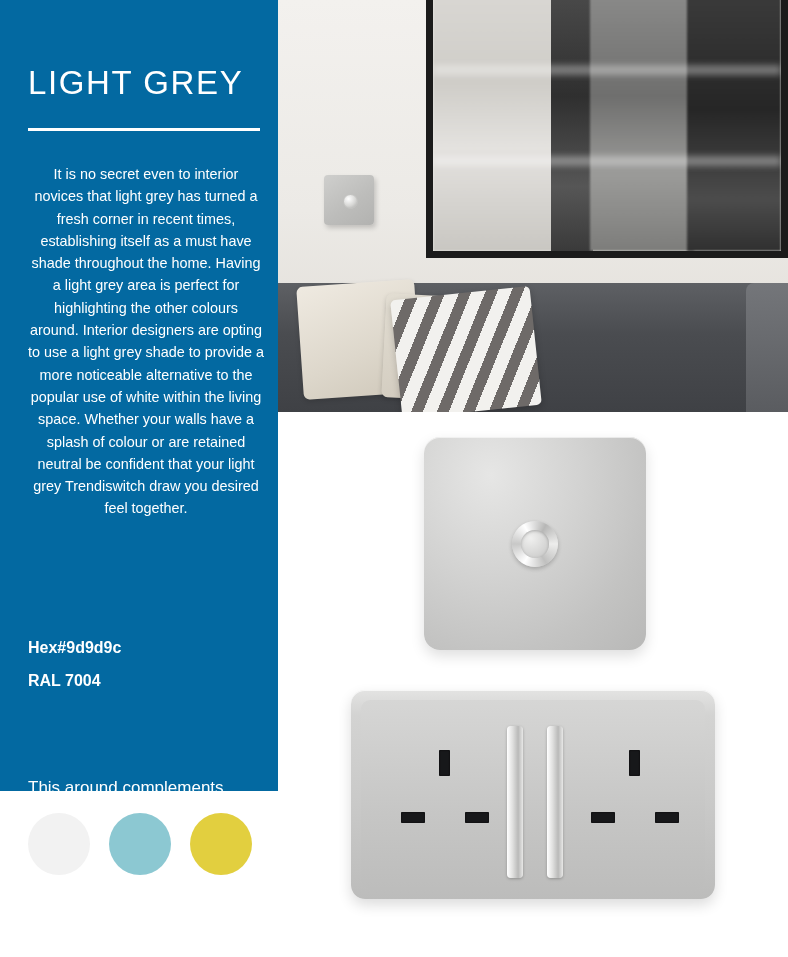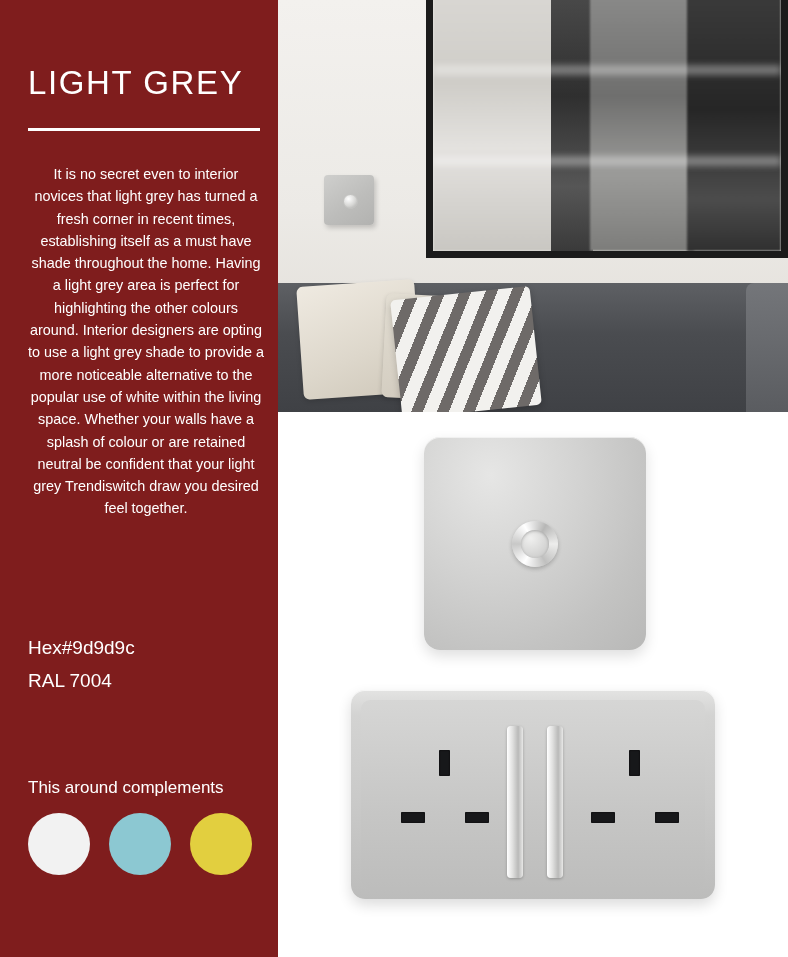--- a/index.html
+++ b/index.html
@@ -19,22 +19,22 @@
     height: 957px;
     background: #ffffff;
   }
 
   
   .sidebar {
     position: absolute;
     left: 0;
     top: 0;
     width: 278px;
-    height: 957px;
-    background: #7f1d1d;
+    height: 791px;
+    background: #0369a1;
     box-sizing: border-box;
     padding: 4px;
   }
   .sidebar-title {
     position: absolute;
     left: 28px;
     top: 66px;
     font-size: 33px;
     letter-spacing: 1.6px;
     color: #ffffff;
@@ -57,22 +57,23 @@
     color: #ffffff;
     font-size: 14.4px;
     line-height: 22.3px;
     text-align: center;
   }
   .hex-block {
     position: absolute;
     left: 28px;
     top: 631px;
     color: #ffffff;
-    font-size: 19px;
+    font-size: 16px;
     line-height: 33px;
+    font-weight: bold;
   }
   .complements-label {
     position: absolute;
     left: 28px;
     top: 778px;
     color: #ffffff;
     font-size: 17px;
   }
   .swatches {
     position: absolute;

